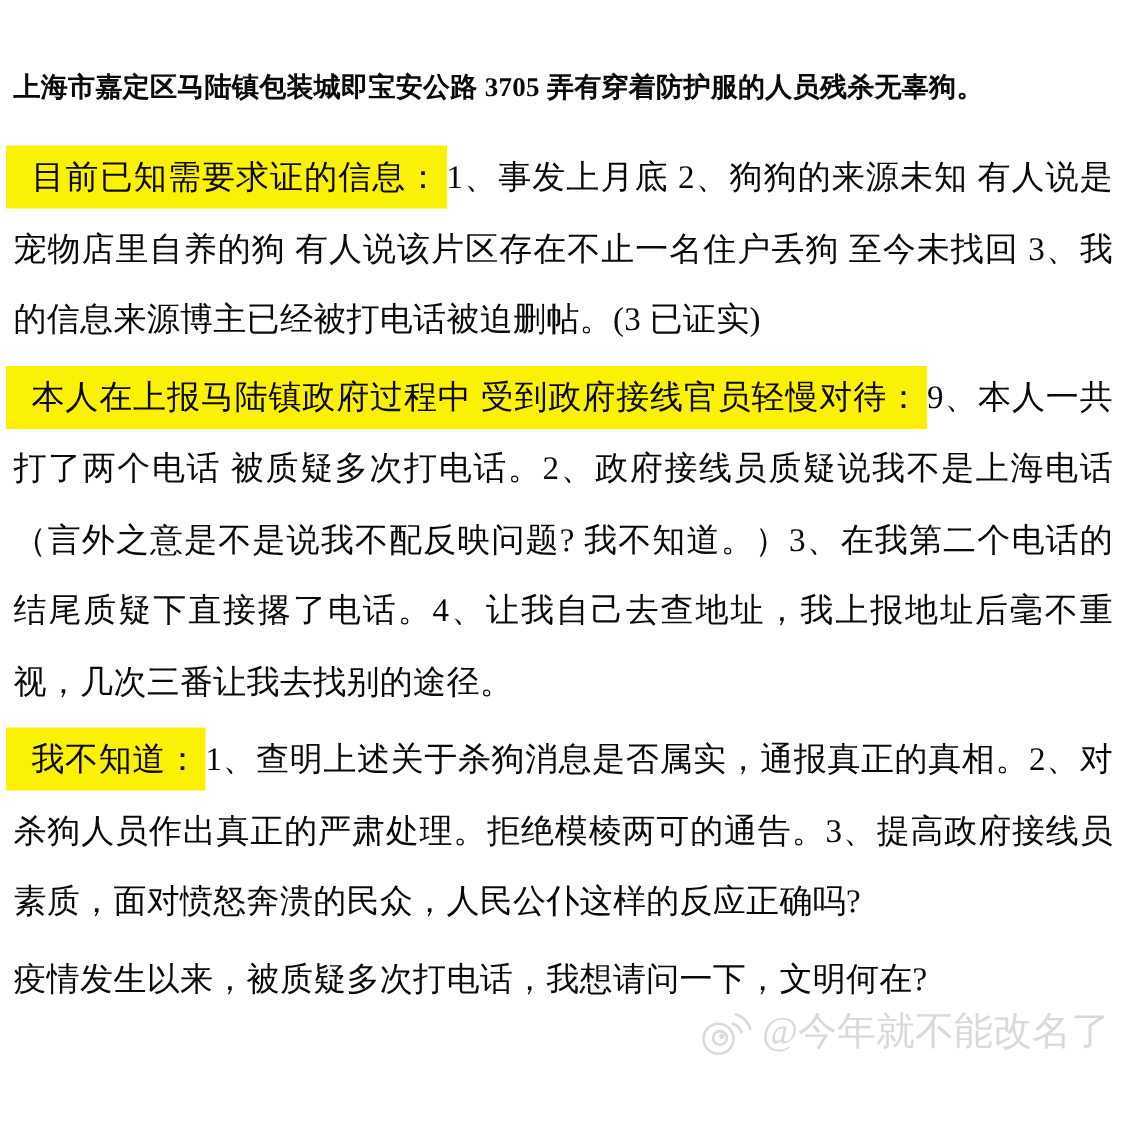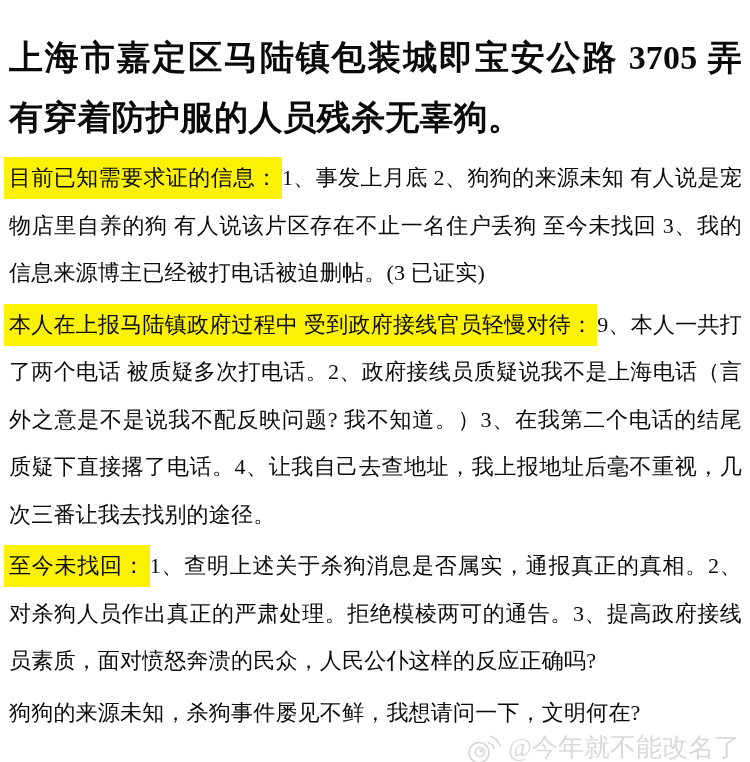--- a/index.html
+++ b/index.html
@@ -17,38 +17,38 @@
   }
   .sheet {
     position: relative;
     width: 750px;
     height: 762px;
     overflow: hidden;
     background: var(--bg);
     padding: 28px 8px 0 9px;
   }
   .title {
-    font-size: 34px;
+    font-size: 18px;
     font-weight: 700;
     line-height: 60px;
     letter-spacing: 0.2px;
     text-align: justify;
     margin-bottom: 6px;
     font-family: "Liberation Serif", serif;
   }
   .para {
     font-size: 22px;
     line-height: 47.5px;
     text-align: justify;
     margin-bottom: 4px;
     letter-spacing: 0.2px;
   }
   .hl {
     background: var(--hl);
-    padding: 8px 4px 9px 5px;
+    padding: 8px 4px 9px 17px;
     margin-left: -5px;
     -webkit-box-decoration-break: clone;
     box-decoration-break: clone;
   }
   .hl:empty { display: none; padding: 0; }
   .watermark {
     display: flex;
     justify-content: flex-end;
     align-items: center;
     gap: 6px;
@@ -64,23 +64,23 @@
 <body>
 
 <main class="sheet">
 
   <h1 class="title">上海市嘉定区马陆镇包装城即宝安公路 3705 弄有穿着防护服的人员残杀无辜狗。</h1>
 
   <p class="para"><span class="hl">目前已知需要求证的信息：</span><span>1、事发上月底 2、狗狗的来源未知 有人说是宠物店里自养的狗 有人说该片区存在不止一名住户丢狗 至今未找回 3、我的信息来源博主已经被打电话被迫删帖。(3 已证实)</span></p>
 
   <p class="para"><span class="hl">本人在上报马陆镇政府过程中 受到政府接线官员轻慢对待：</span><span>9、本人一共打了两个电话 被质疑多次打电话。2、政府接线员质疑说我不是上海电话（言外之意是不是说我不配反映问题? 我不知道。）3、在我第二个电话的结尾质疑下直接撂了电话。4、让我自己去查地址，我上报地址后毫不重视，几次三番让我去找别的途径。</span></p>
 
-  <p class="para"><span class="hl">至今未找回：</span><span>1、查明上述关于杀狗消息是否属实，通报真正的真相。2、对杀狗人员作出真正的严肃处理。拒绝模棱两可的通告。3、提高政府接线员素质，面对愤怒奔溃的民众，人民公仆这样的反应正确吗?</span></p>
+  <p class="para"><span class="hl">我不知道：</span><span>1、查明上述关于杀狗消息是否属实，通报真正的真相。2、对杀狗人员作出真正的严肃处理。拒绝模棱两可的通告。3、提高政府接线员素质，面对愤怒奔溃的民众，人民公仆这样的反应正确吗?</span></p>
 
-  <p class="para"><span>狗狗的来源未知，杀狗事件屡见不鲜，我想请问一下，文明何在?</span></p>
+  <p class="para"><span>疫情发生以来，被质疑多次打电话，我想请问一下，文明何在?</span></p>
 
   <div class="watermark">
     <span>
       <svg width="36" height="32" viewBox="0 0 36 32" fill="none" stroke="#d9d9d9" stroke-width="1.7" stroke-linecap="round">
         <circle cx="13" cy="20.5" r="10"></circle>
         <circle cx="14" cy="20" r="4.6"></circle>
         <circle cx="15.2" cy="18.8" r="1.7" fill="#d9d9d9" stroke="none"></circle>
         <path d="M22.5 10.5 A 8.5 8.5 0 0 1 28.3 16.3"></path>
         <path d="M24.5 4.2 A 15 15 0 0 1 34.2 13.9"></path>
       </svg>

